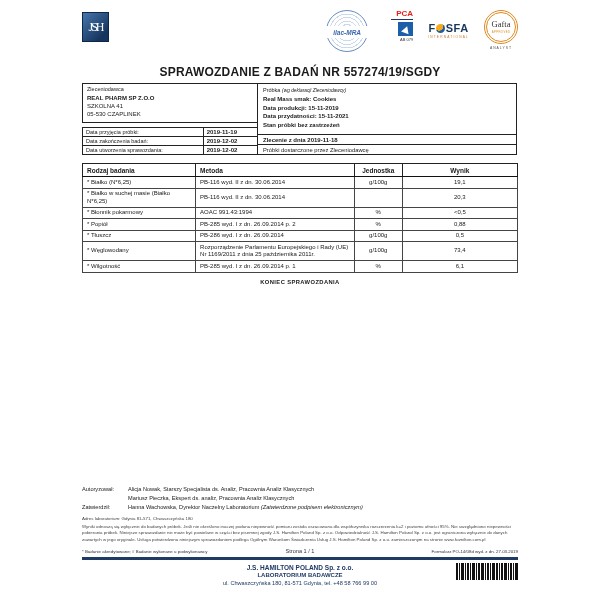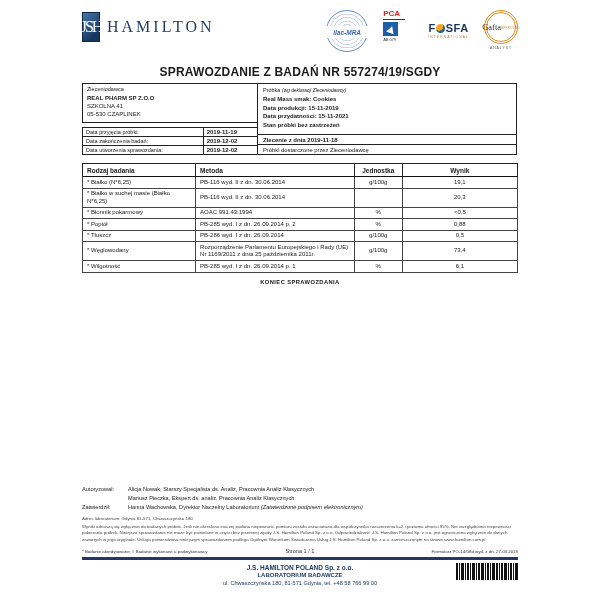--- a/index.html
+++ b/index.html
@@ -4,44 +4,44 @@
 <style>
   * { margin:0; padding:0; box-sizing:border-box; }
   html,body { background:#fff; }
   body { font-family:"Liberation Sans", sans-serif; color:#1a1a1a; }
   .page { width:600px; height:600px; background:#fff; position:relative; overflow:hidden; }
   .doc { width:436px; margin-left:82px; padding-top:8px; height:600px; display:flex; flex-direction:column; }
 
   
   .hdr { display:flex; justify-content:space-between; align-items:flex-start; height:52px; }
   .brand { display:flex; align-items:center; gap:7px; margin-top:4px; }
-  .jsh-logo { width:18px; height:30px; background:linear-gradient(135deg,#4577ad 0%,#16355e 80%);
+  .jsh-logo { width:27px; height:30px; background:linear-gradient(135deg,#4577ad 0%,#16355e 80%);
               border:1px solid #0f2746; color:#fff; font-family:"Liberation Serif",serif;
-              font-size:16px; letter-spacing:-2px; display:flex; align-items:center; justify-content:center; }
+              font-size:12px; letter-spacing:-2px; display:flex; align-items:center; justify-content:center; }
   .brand-name { font-family:"Liberation Serif",serif; font-size:16px; color:#1e3a5f; letter-spacing:3px; }
   .badges { display:flex; align-items:flex-start; gap:15px; margin-top:2px; }
   .badge-ilac { width:42px; height:42px; border-radius:50%; border:1px solid #6b8fc3; position:relative;
                 background:repeating-radial-gradient(circle at 50% 50%, #ffffff 0 2.5px, #cbd9ec 2.5px 3.5px); }
   .badge-ilac .band { position:absolute; left:-1px; right:-1px; top:15px; height:12px; background:#fff;
                 display:flex; align-items:center; justify-content:center;
                 font-style:italic; font-weight:bold; font-size:6.5px; color:#3a67ad; }
-  .badge-pca { display:flex; flex-direction:column; align-items:flex-start; width:30px; }
+  .badge-pca { display:flex; flex-direction:column; align-items:flex-end; width:30px; }
   .pca-top { font-size:8px; font-weight:bold; color:#e2231a; line-height:1; }
   .pca-underline { width:22px; height:1px; background:#1b3a6b; margin:1px 0 1px; }
   .pca-box { width:15px; height:14px; background:#1b5fa8; margin:1px 0; display:flex; align-items:center; justify-content:center; }
   .pca-bird { width:0; height:0; border-left:4px solid transparent; border-right:4px solid transparent; border-bottom:7px solid #fff; transform:rotate(20deg); }
   .pca-code { font-size:4px; color:#333; }
   .badge-fosfa { display:flex; flex-direction:column; align-items:center; margin-top:12px; }
   .fosfa-main { font-size:11px; font-weight:bold; color:#17365d; display:flex; align-items:center; letter-spacing:0.5px; }
   .fosfa-globe { width:9px; height:9px; border-radius:50%; margin:0 0.5px;
                  background:radial-gradient(circle at 35% 30%, #f7a81b 0 45%, #1b5fa8 48% 100%); }
   .fosfa-sub { font-size:3.2px; color:#d1761f; letter-spacing:1.2px; margin-top:1px; }
   .badge-gafta { display:flex; flex-direction:column; align-items:center; }
   .gafta-circle { width:34px; height:34px; border-radius:50%; border:3px double #df8a1e;
-                  display:flex; flex-direction:row; align-items:center; justify-content:center; background:#fff; }
+                  display:flex; flex-direction:column; align-items:center; justify-content:center; background:#fff; }
   .gafta-name { font-family:"Liberation Serif",serif; font-size:8.5px; color:#333; line-height:1; }
   .gafta-sub { font-size:2.8px; color:#df8a1e; letter-spacing:0.4px; margin-top:1px; }
   .gafta-bottom { font-size:3.4px; color:#555; letter-spacing:1px; margin-top:2px; }
 
   
   .title { text-align:center; font-size:12px; font-weight:bold; padding:5px 0 4px; letter-spacing:0.2px; }
 
   
   .info { display:flex; align-items:stretch; }
   .info-left { width:176px; display:flex; flex-direction:column; }
@@ -98,21 +98,20 @@
 </style>
 </head>
 <body>
 
 <div class="page">
   <div class="doc">
 
     <header class="hdr">
       <div class="brand">
         <div class="jsh-logo">JSH</div>
-        <div class="brand-name">HAMILTON</div>
       </div>
       <div class="badges">
         <div class="badge-ilac">
           <div class="band">ilac-MRA</div>
         </div>
         <div class="badge-pca">
           <div class="pca-top">PCA</div>
           <div class="pca-underline"></div>
           <div class="pca-box">
               <span class="pca-bird"></span>

